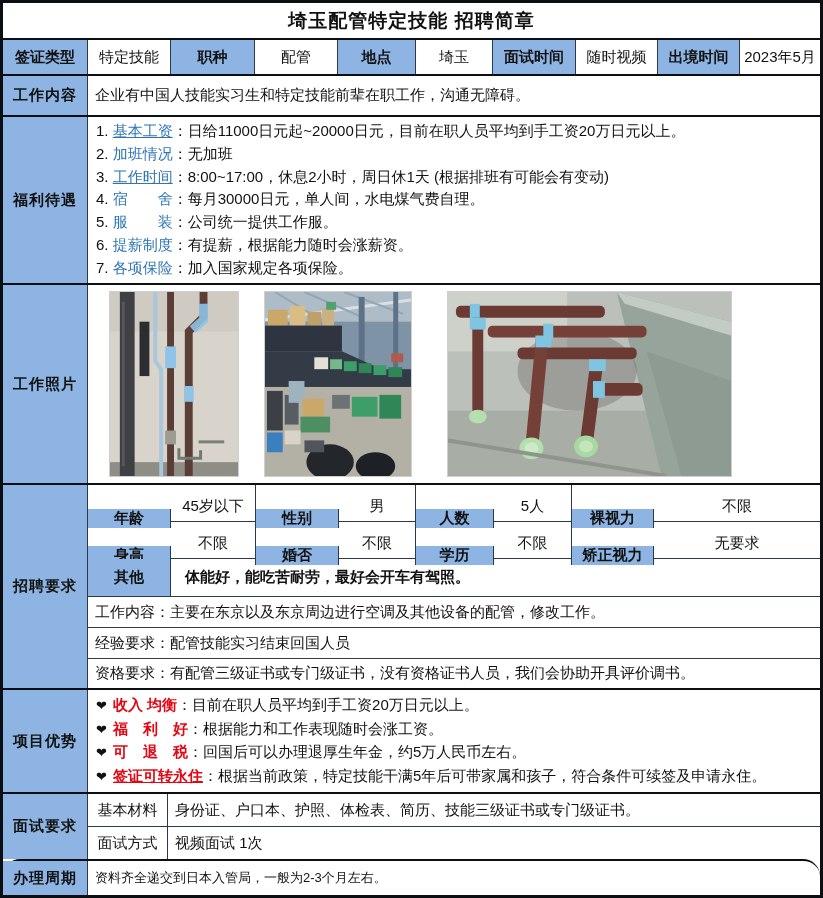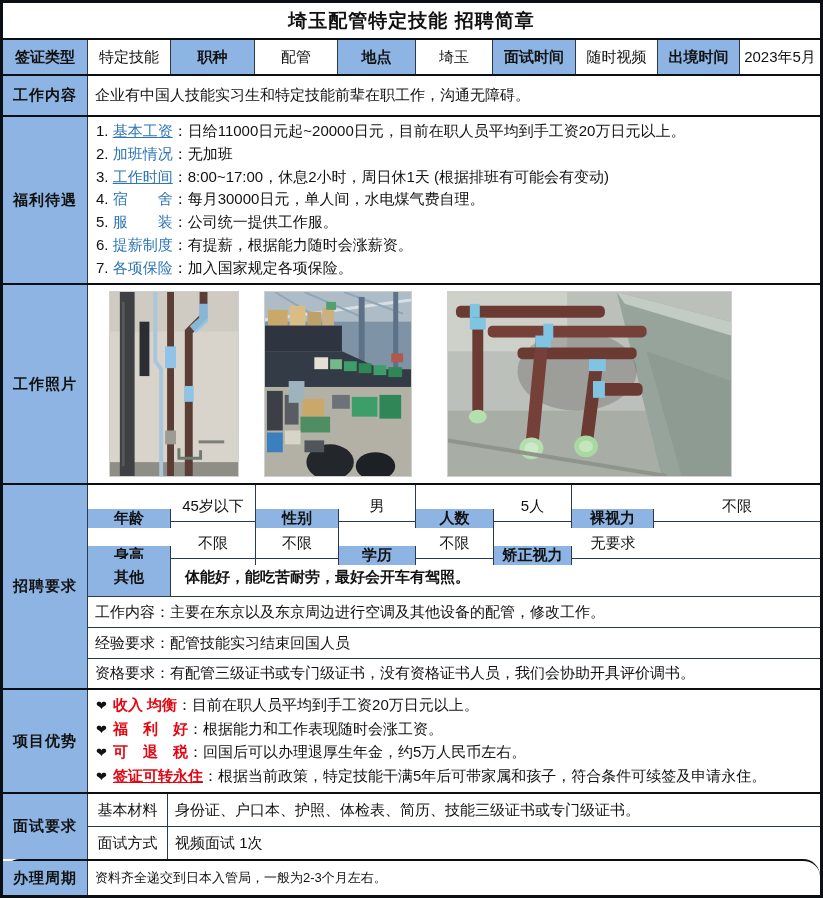--- a/index.html
+++ b/index.html
@@ -245,20 +245,21 @@
         <div class="cell">男</div>
         <div class="cell k">人数</div>
         <div class="cell">5人</div>
         <div class="cell k">裸视力</div>
         <div class="cell">不限</div>
       </div>
 
       <div class="req-grid">
         <div class="cell k">身高</div>
         <div class="cell">不限</div>
+        <div class="cell k">婚否</div>
         <div class="cell">不限</div>
         <div class="cell k">学历</div>
         <div class="cell">不限</div>
         <div class="cell k">矫正视力</div>
         <div class="cell">无要求</div>
       </div>
 
       <div class="other-row">
         <div class="k">其他</div>
         <div class="v">体能好，能吃苦耐劳，最好会开车有驾照。</div>

